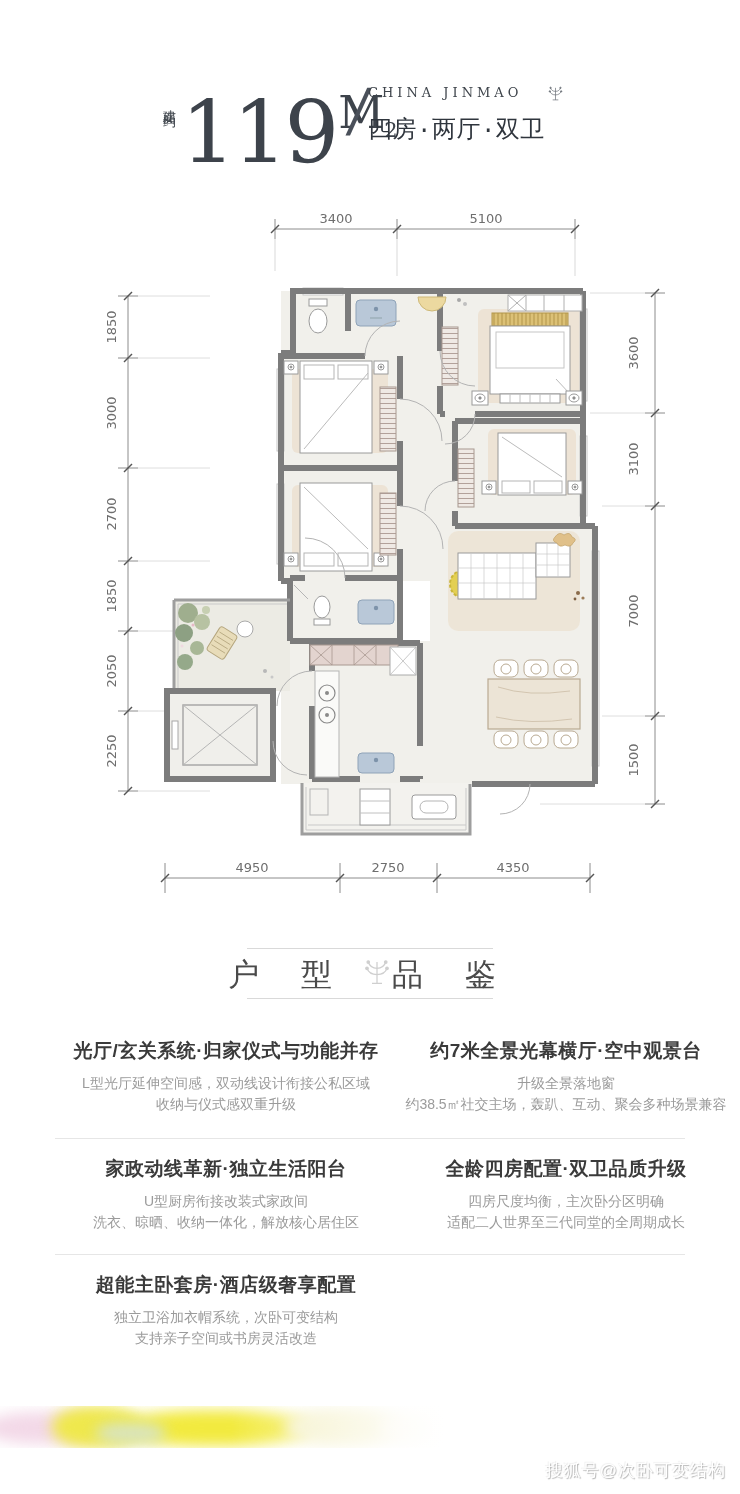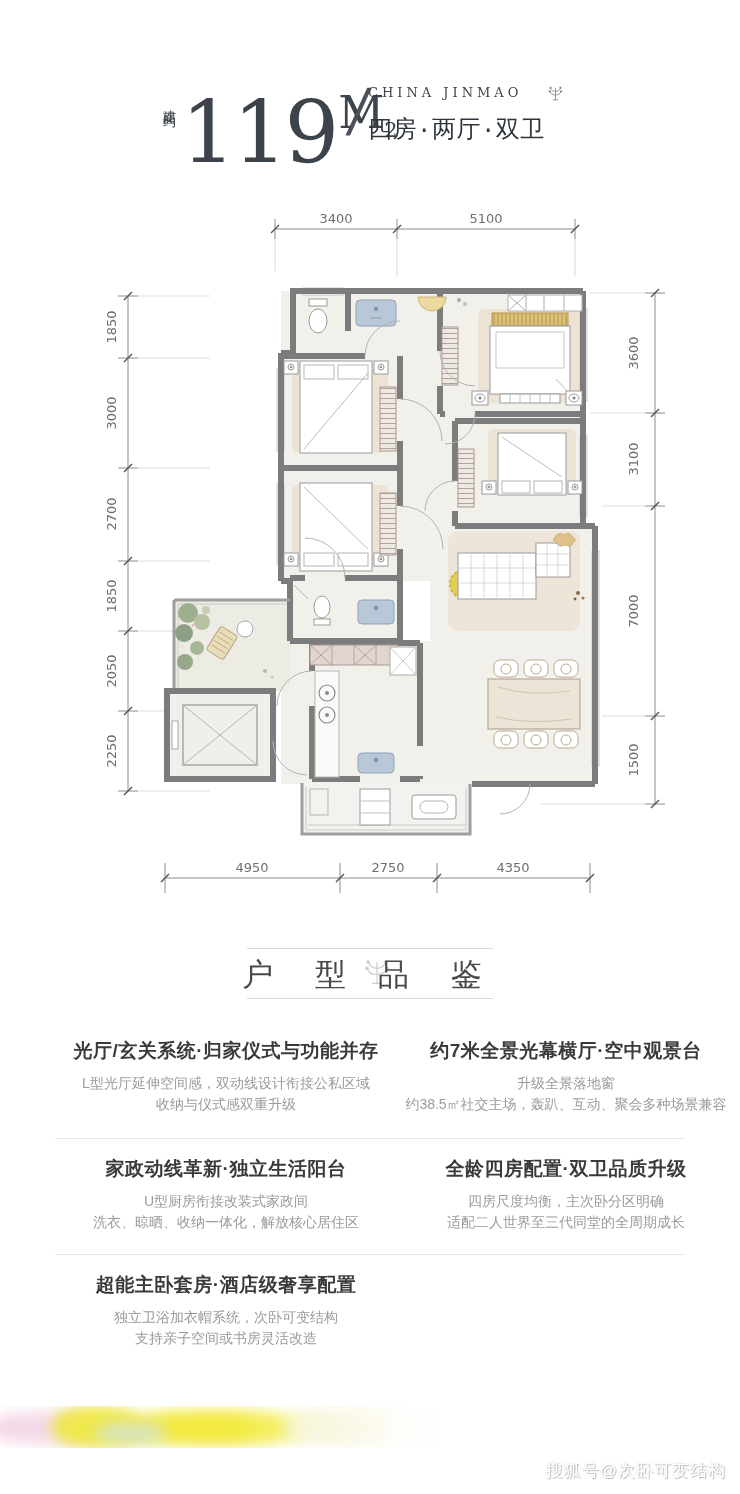--- a/index.html
+++ b/index.html
@@ -26,21 +26,21 @@
 
   
   .plan{position:absolute;left:60px;top:201px;}
   .dim-text{font-family:"DejaVu Sans",sans-serif;font-size:13px;fill:#6e6e6e;}
 
   
   .sect{position:absolute;left:0;top:930px;width:740px;height:84px;text-align:center;}
   .sect .rule{position:absolute;left:247px;width:246px;height:1px;background:#d9d9d9;}
   .rule-top{top:18px;} .rule-bot{top:68px;}
   .sect .row{position:absolute;left:0;top:24px;width:740px;display:flex;
-      justify-content:center;align-items:center;
+      justify-content:center;align-items:center;gap:14px;
       font-family:"DejaVu Serif",serif;font-size:31px;color:#4a4a4a;letter-spacing:16px;}
   .logo-lg{color:#cfcfcf;flex:0 0 auto;margin-right:-14px;}
 
   
   .features{position:absolute;left:0;top:1028px;width:740px;height:350px;}
   .fb{position:absolute;text-align:center;margin-left:11px;}
   .fb .t{font-size:19px;font-weight:bold;color:#3a3a3a;letter-spacing:0.5px;}
   .fb .s{font-size:14px;color:#9b9b9b;line-height:21px;margin-top:9px;}
   .fb1L{left:55px;top:10px;width:320px;} .fb1R{left:390px;top:10px;width:330px;}
   .fb2L{left:55px;top:128px;width:320px;} .fb2R{left:390px;top:128px;width:330px;}

